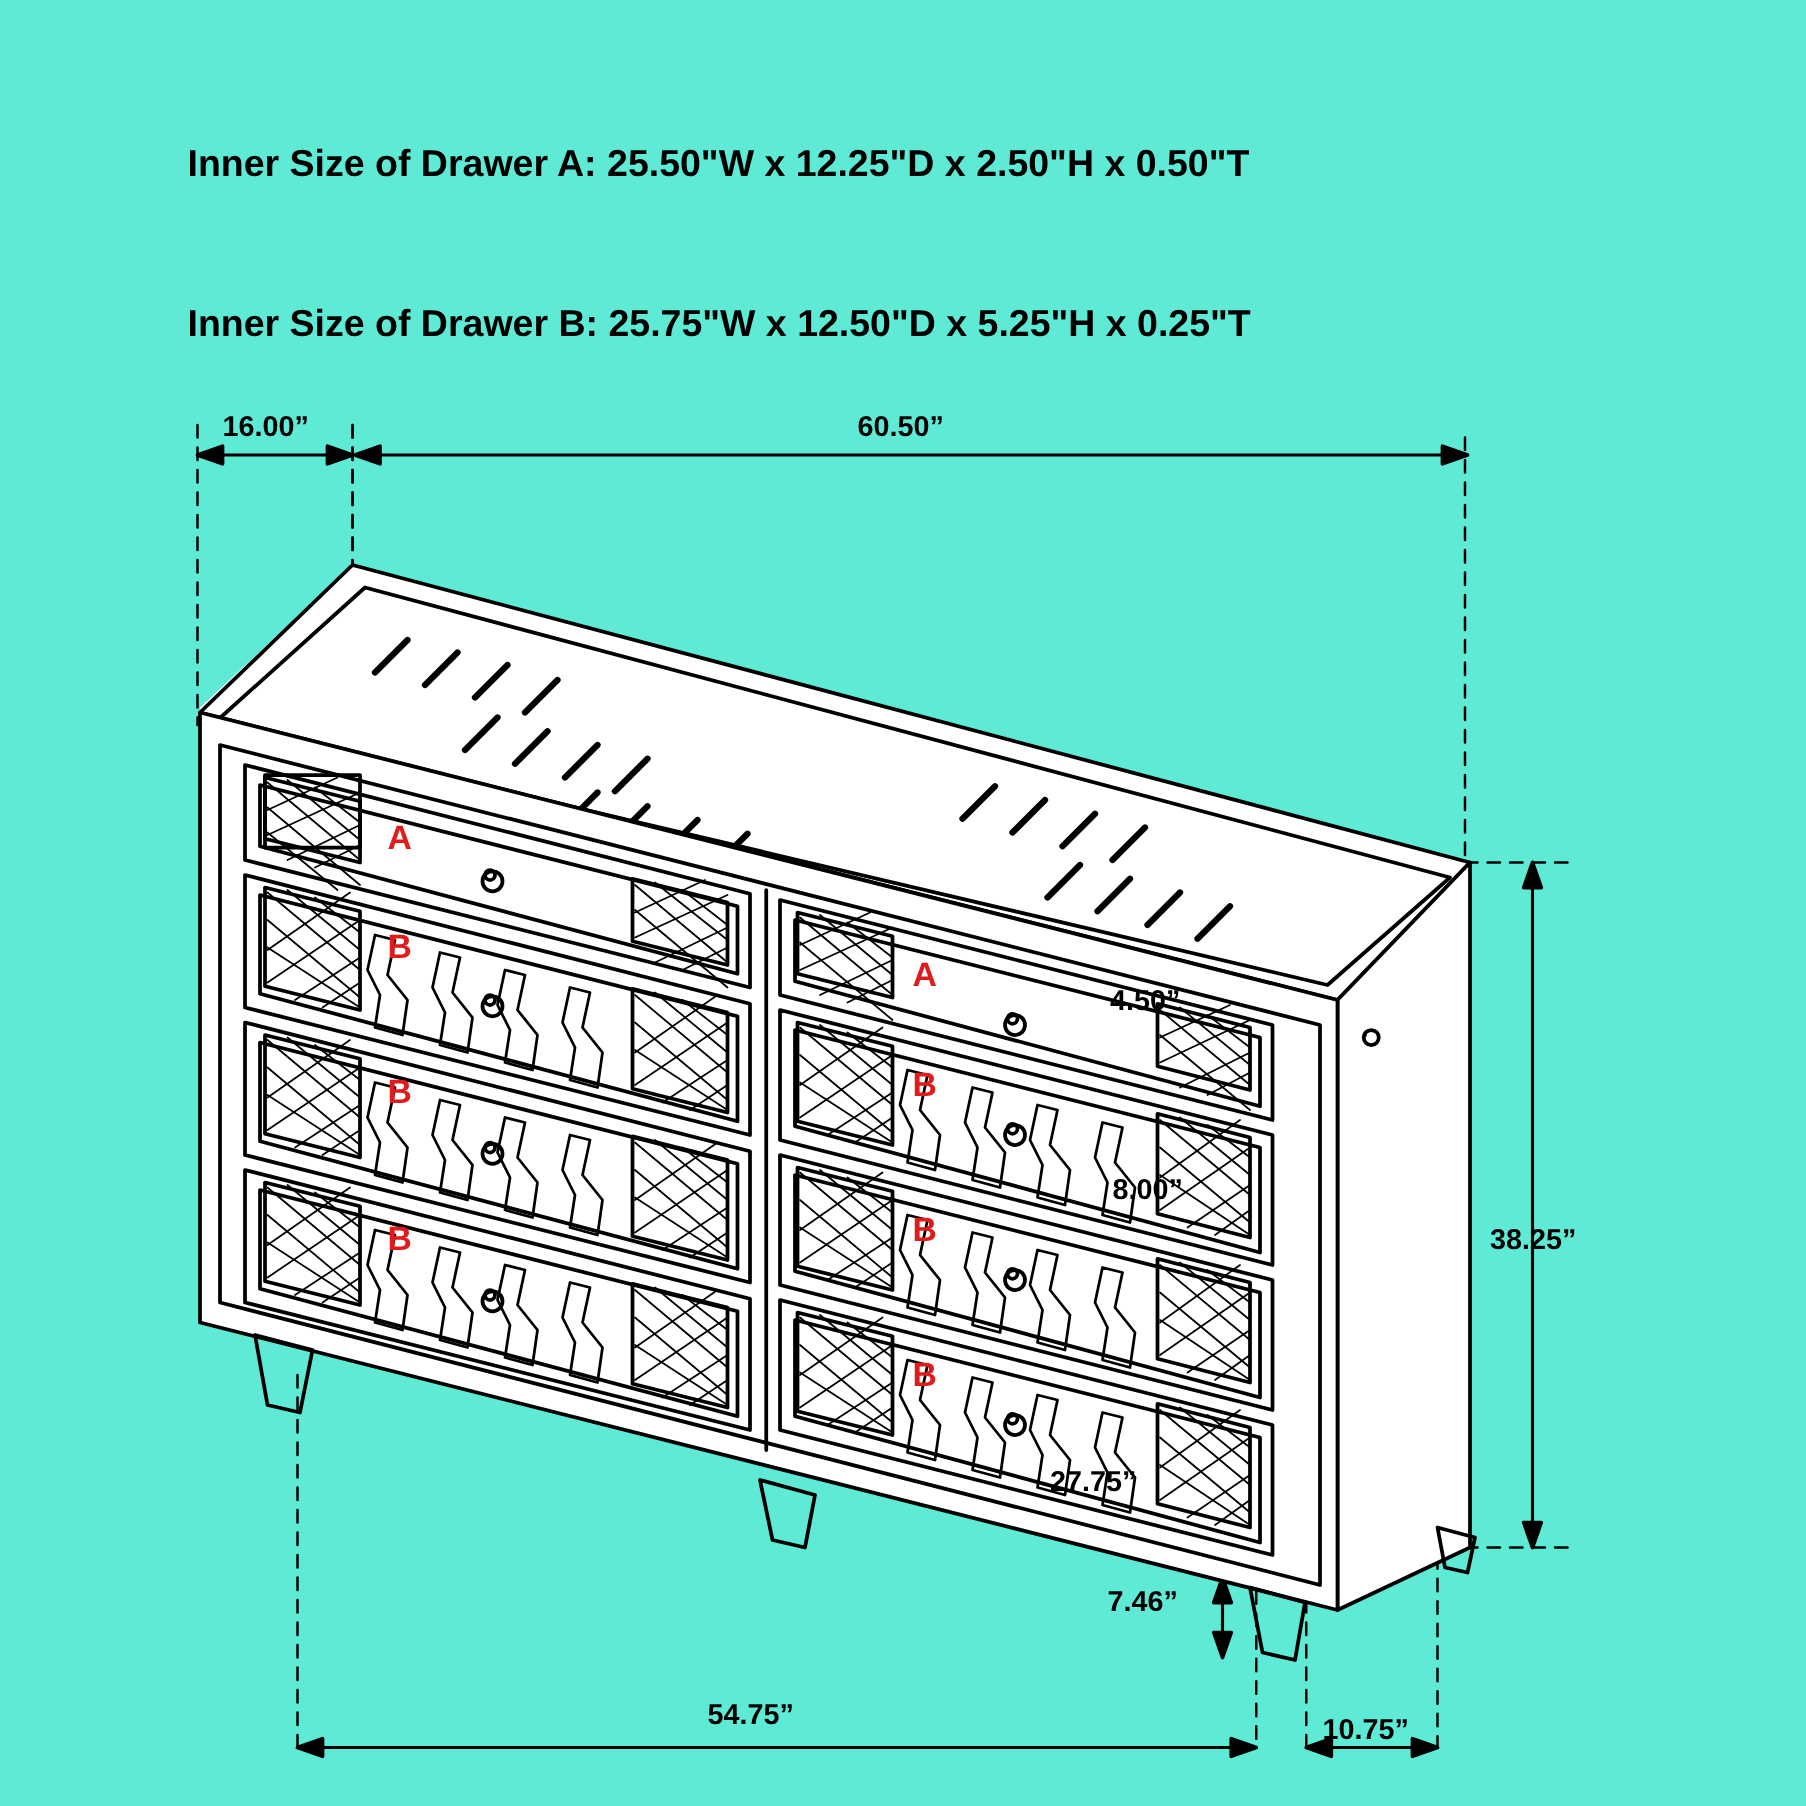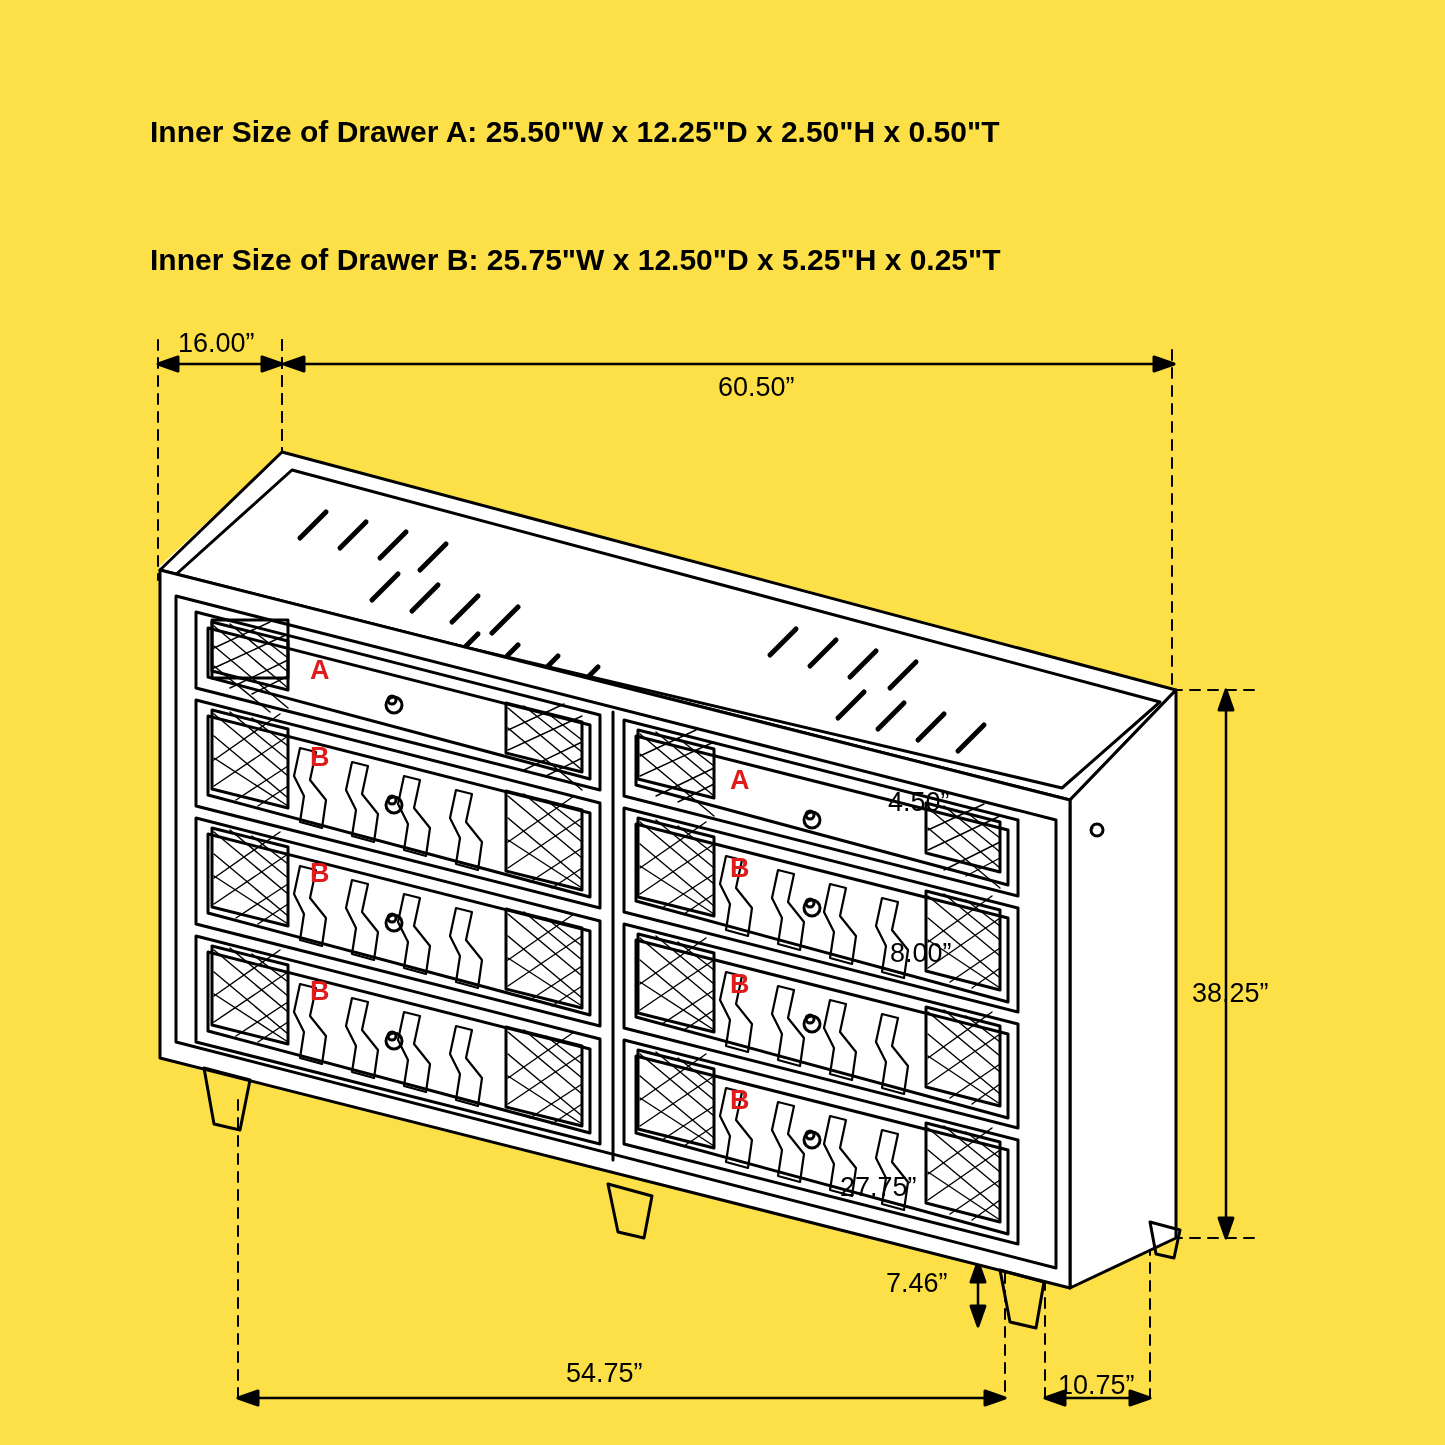--- a/index.html
+++ b/index.html
@@ -4,21 +4,21 @@
 <style>
   html, body {
     margin: 0;
     padding: 0;
     background: #ffffff;
   }
   #page {
     position: relative;
     width: 1445px;
     height: 1445px;
-    background: #fde047;
+    background: #5eead4;
     font-family: "Liberation Sans", sans-serif;
     overflow: hidden;
   }
   .hdr {
     position: absolute;
     left: 150px;
     top: 26px;
     font-size: 30px;
     font-weight: bold;
     color: #000000;
@@ -30,22 +30,22 @@
   svg.diagram {
     position: absolute;
     left: 0;
     top: 0;
     width: 1445px;
     height: 1445px;
   }
 
   .dimtext {
     position: absolute;
-    font-size: 27px;
-    font-weight: normal;
+    font-size: 23px;
+    font-weight: bold;
     color: #000000;
     white-space: nowrap;
   }
   .lbl {
     position: absolute;
     font-size: 27px;
     font-weight: bold;
     color: #e01b1b;
     white-space: nowrap;
   }
@@ -453,21 +453,21 @@
         <path d="M204,1068 L250,1080 L240,1130 L214,1124 Z"></path>
         <path d="M608,1184 L652,1196 L644,1238 L618,1232 Z"></path>
         <path d="M1000,1270 L1044,1282 L1036,1328 L1010,1322 Z"></path>
         <path d="M1150,1222 L1180,1230 L1174,1258 L1156,1254 Z"></path>
       </g>
 
     </g>
   </svg>
 
   <div class="dimtext" style="left:178px; top:328px;">16.00”</div>
-  <div class="dimtext" style="left:718px; top:328px;margin-top:44px;">60.50”</div>
+  <div class="dimtext" style="left:686px; top:328px;">60.50”</div>
   <div class="dimtext" style="left:1192px; top:978px;">38.25”</div>
   <div class="dimtext" style="left:888px; top:787px;text-align:right;">4.50”</div>
   <div class="dimtext" style="left:890px; top:938px;">8.00”</div>
   <div class="dimtext" style="left:840px; top:1140px;margin-top:32px;">27.75”</div>
   <div class="dimtext" style="left:886px; top:1268px;">7.46”</div>
   <div class="dimtext" style="left:566px; top:1358px;">54.75”</div>
   <div class="dimtext" style="left:1058px; top:1358px;margin-top:12px;">10.75”</div>
 
   <div class="lbl" style="left:310px; top:655px;">A</div>
   <div class="lbl" style="left:310px; top:742px;">B</div>

